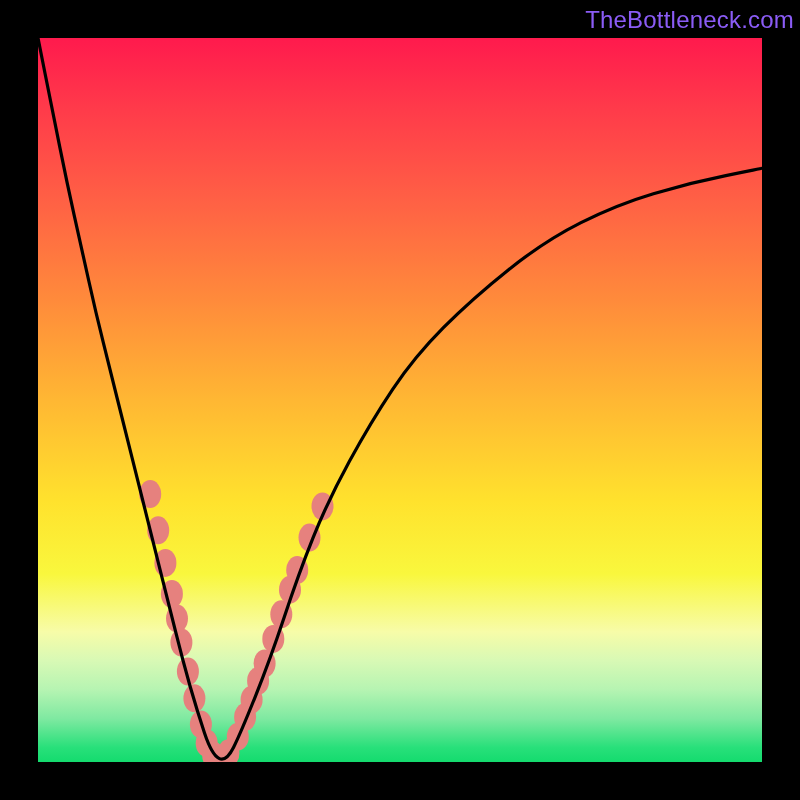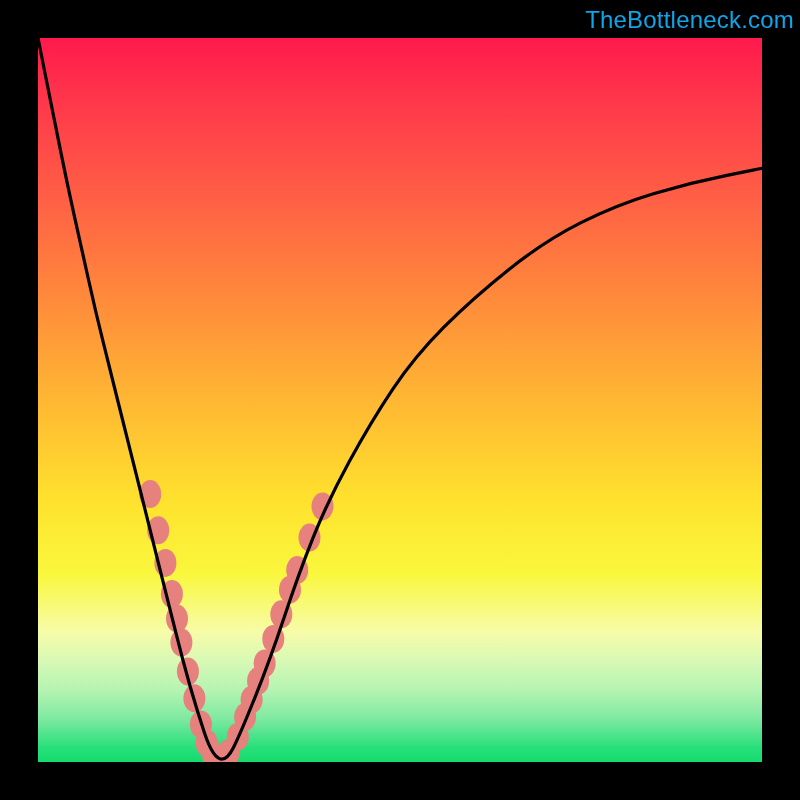--- a/index.html
+++ b/index.html
@@ -46,21 +46,21 @@
       #b6f4b2 90%,
       #7fe9a1 94%,
       #28e07a 98%,
       #14db6e 100%
     );
   }
   .watermark {
     position: absolute;
     right: 6px;
     top: 6px;
-    color: #0ea5e9;
+    color: #8b5cf6;
     font-size: 24px;
     font-weight: 500;
     letter-spacing: 0.2px;
     user-select: none;
     margin-left: 46px;
   }
   svg.overlay {
     position: absolute;
     left: 0;
     top: 0;

